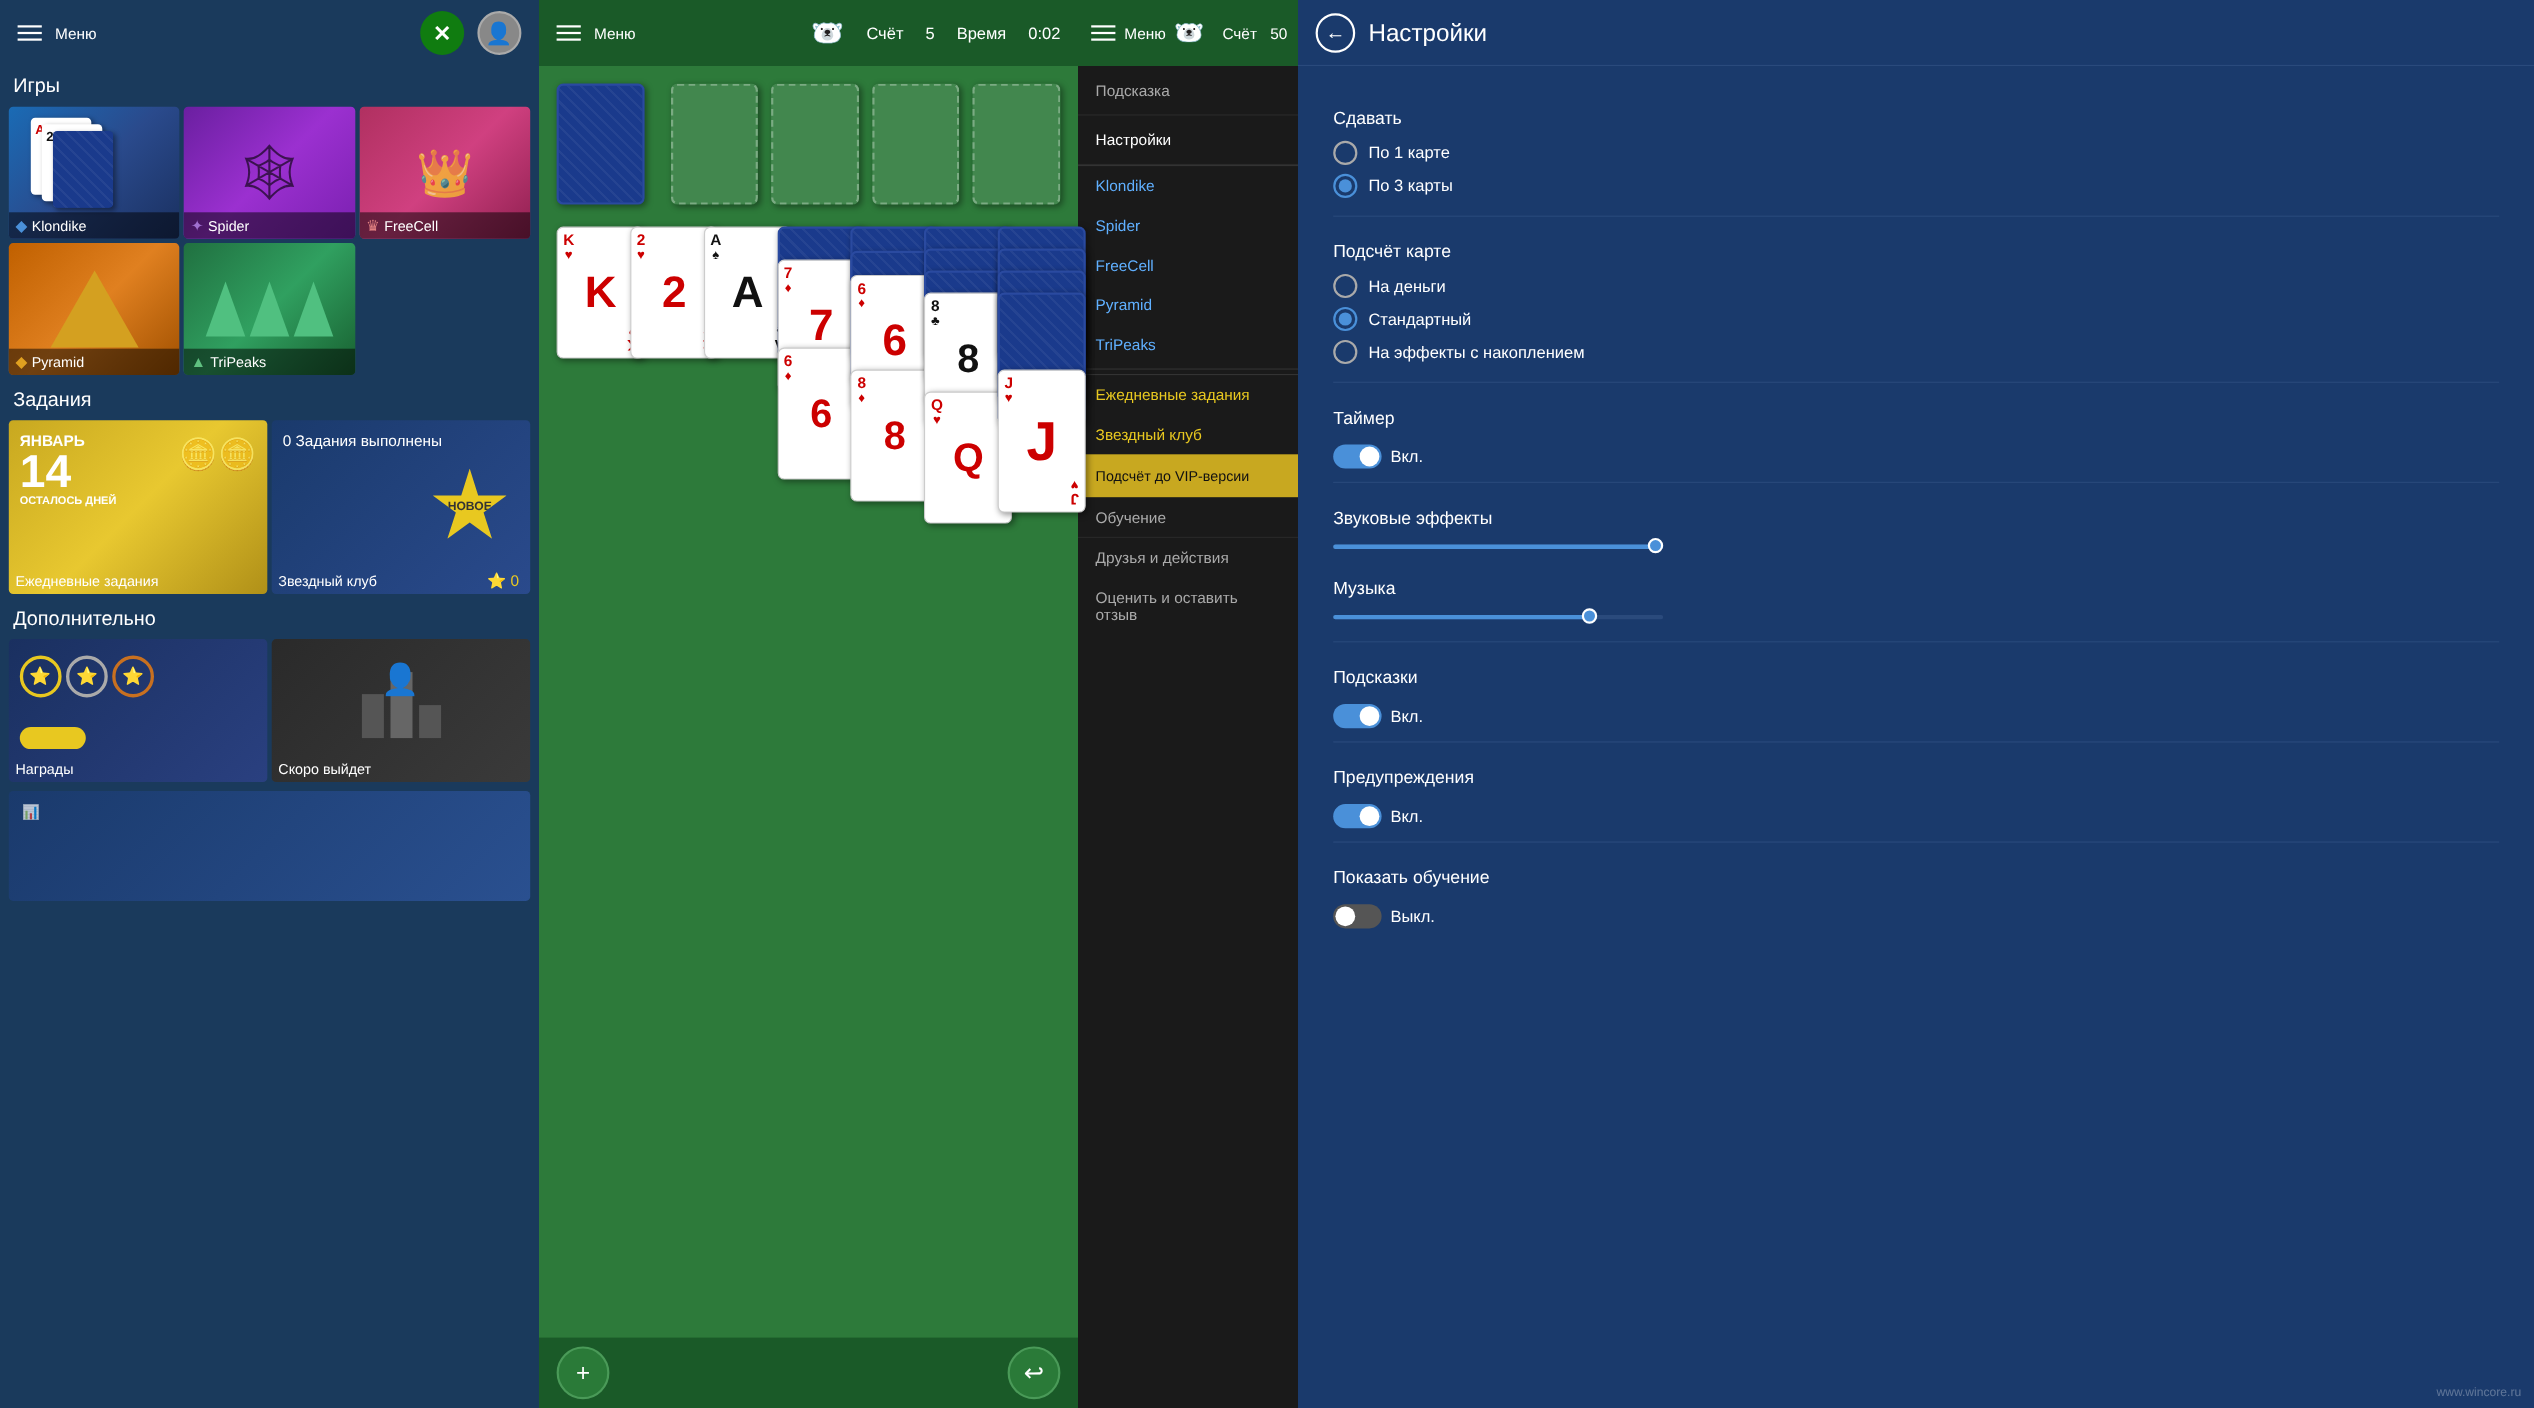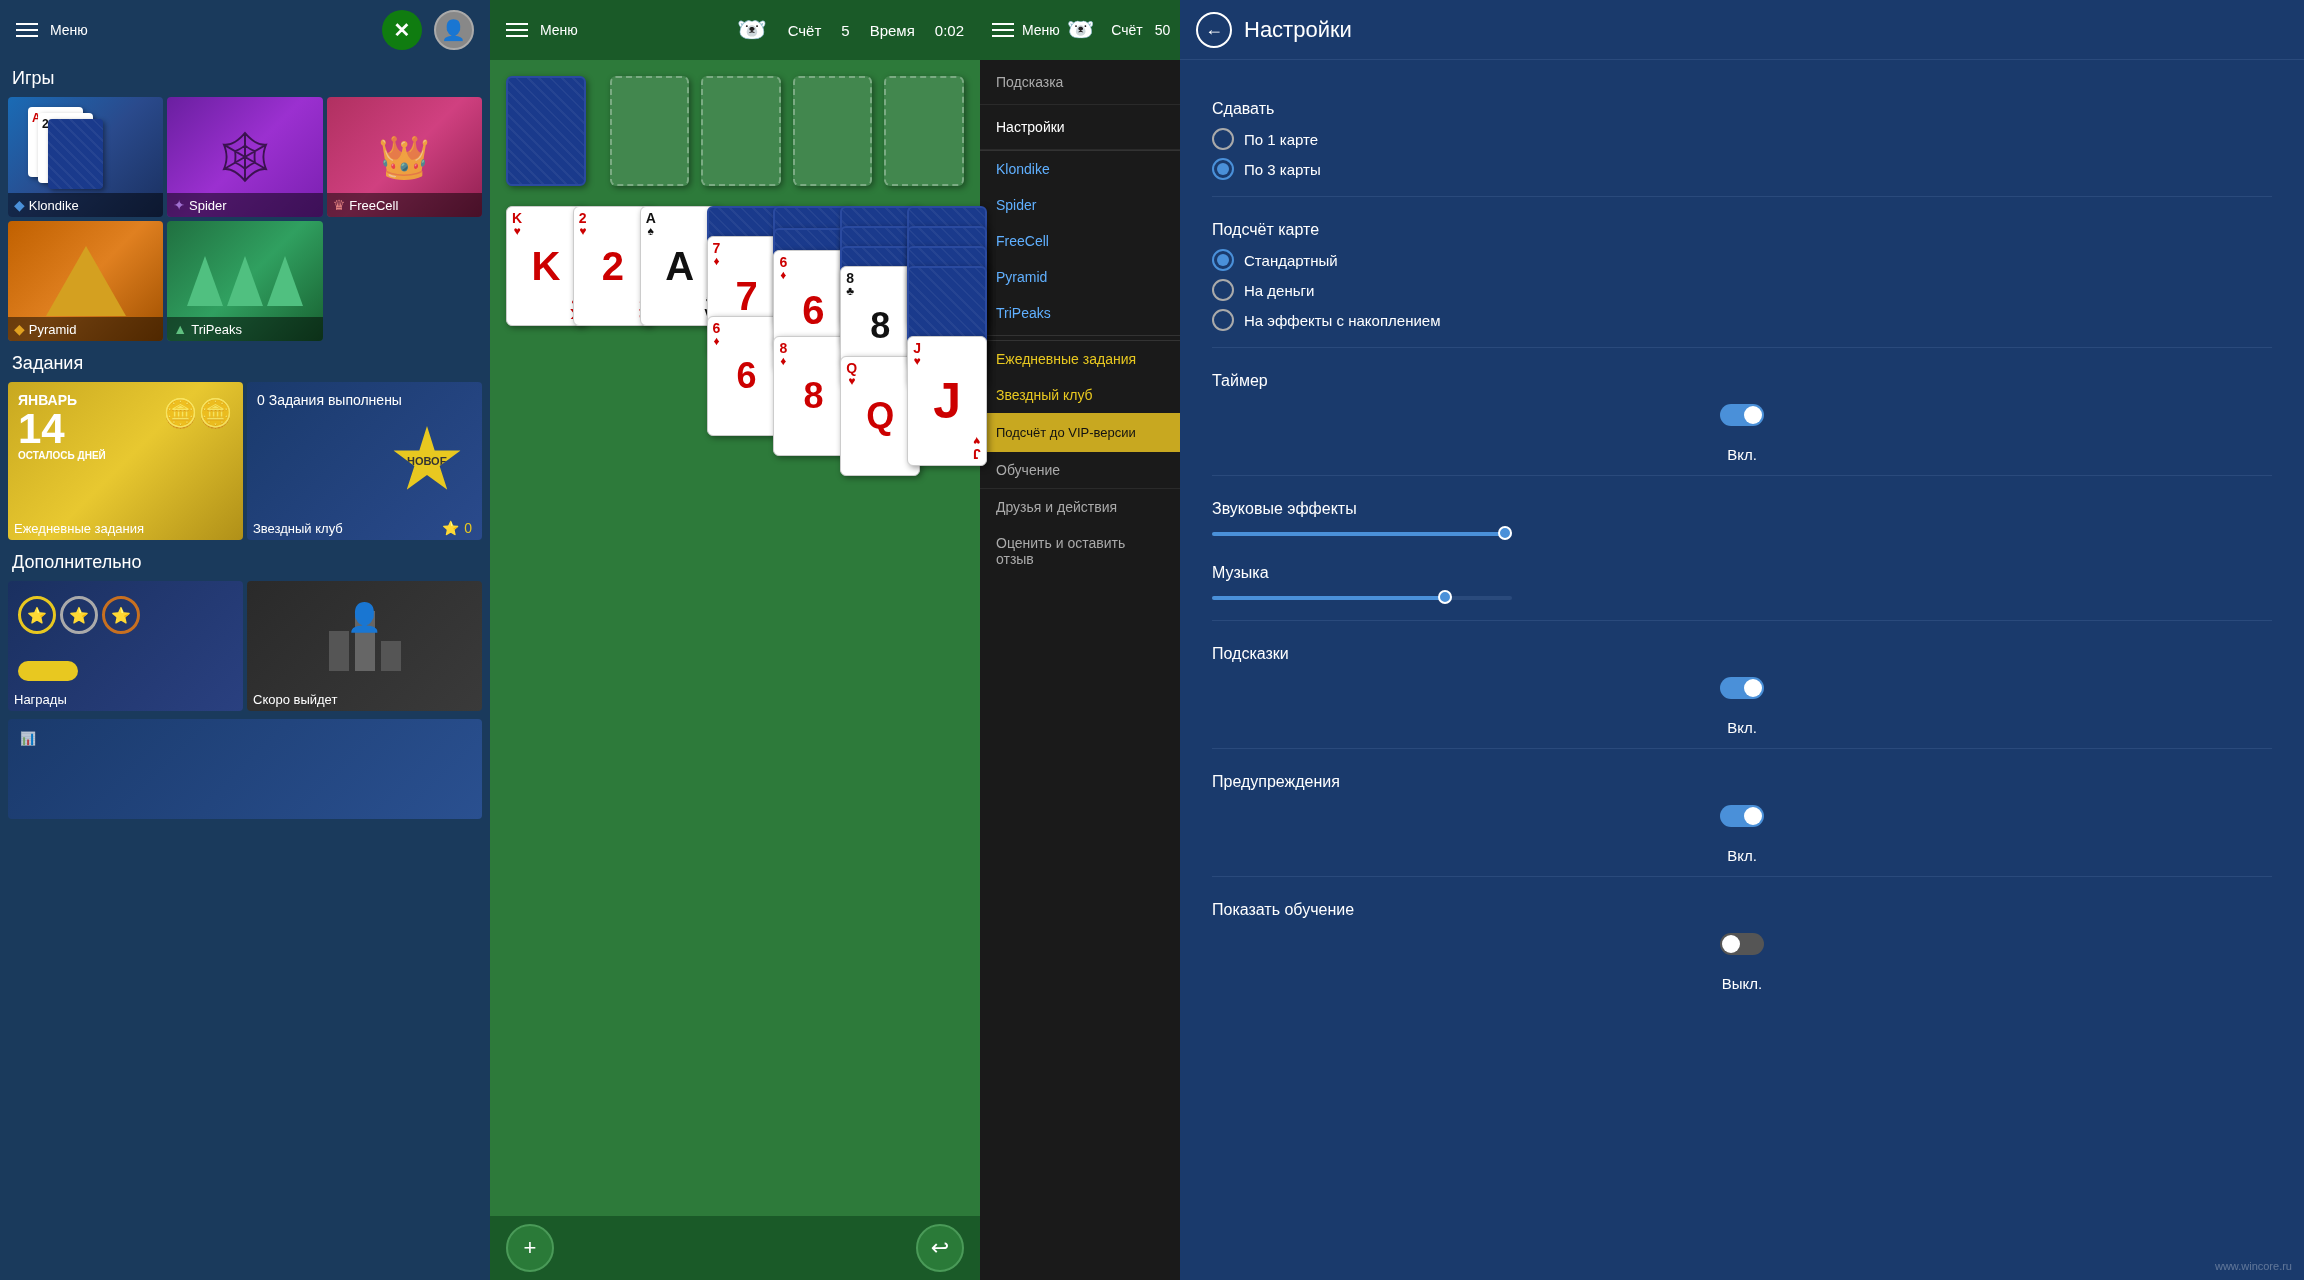--- a/index.html
+++ b/index.html
@@ -519,23 +519,22 @@
       background: #4a90d9;
     }
     .radio-label {
       font-size: 15px;
       color: white;
     }
 
     .toggle-row {
       display: flex;
       align-items: center;
-      gap: 20px;
+      gap: 8px;
       margin: 4px 0;
-      flex-direction: column;
     }
     .toggle-switch {
       width: 44px;
       height: 22px;
       border-radius: 11px;
       background: #4a90d9;
       position: relative;
       cursor: pointer;
     }
     .toggle-switch.off {
@@ -977,28 +976,28 @@
       <div class="radio-circle selected">
         <div class="radio-dot"></div>
       </div>
       <span class="radio-label">По 3 карты</span>
     </div>
 
     <div class="divider"></div>
 
     <div class="settings-section-title">Подсчёт карте</div>
     <div class="radio-option">
+      <div class="radio-circle"></div>
+      <span class="radio-label">На деньги</span>
+    </div>
+    <div class="radio-option">
       <div class="radio-circle selected">
         <div class="radio-dot"></div>
       </div>
       <span class="radio-label">Стандартный</span>
-    </div>
-    <div class="radio-option">
-      <div class="radio-circle"></div>
-      <span class="radio-label">На деньги</span>
     </div>
     <div class="radio-option">
       <div class="radio-circle"></div>
       <span class="radio-label">На эффекты с накоплением</span>
     </div>
 
     <div class="divider"></div>
 
     <div class="settings-section-title">Таймер</div>
     <div class="toggle-row">

